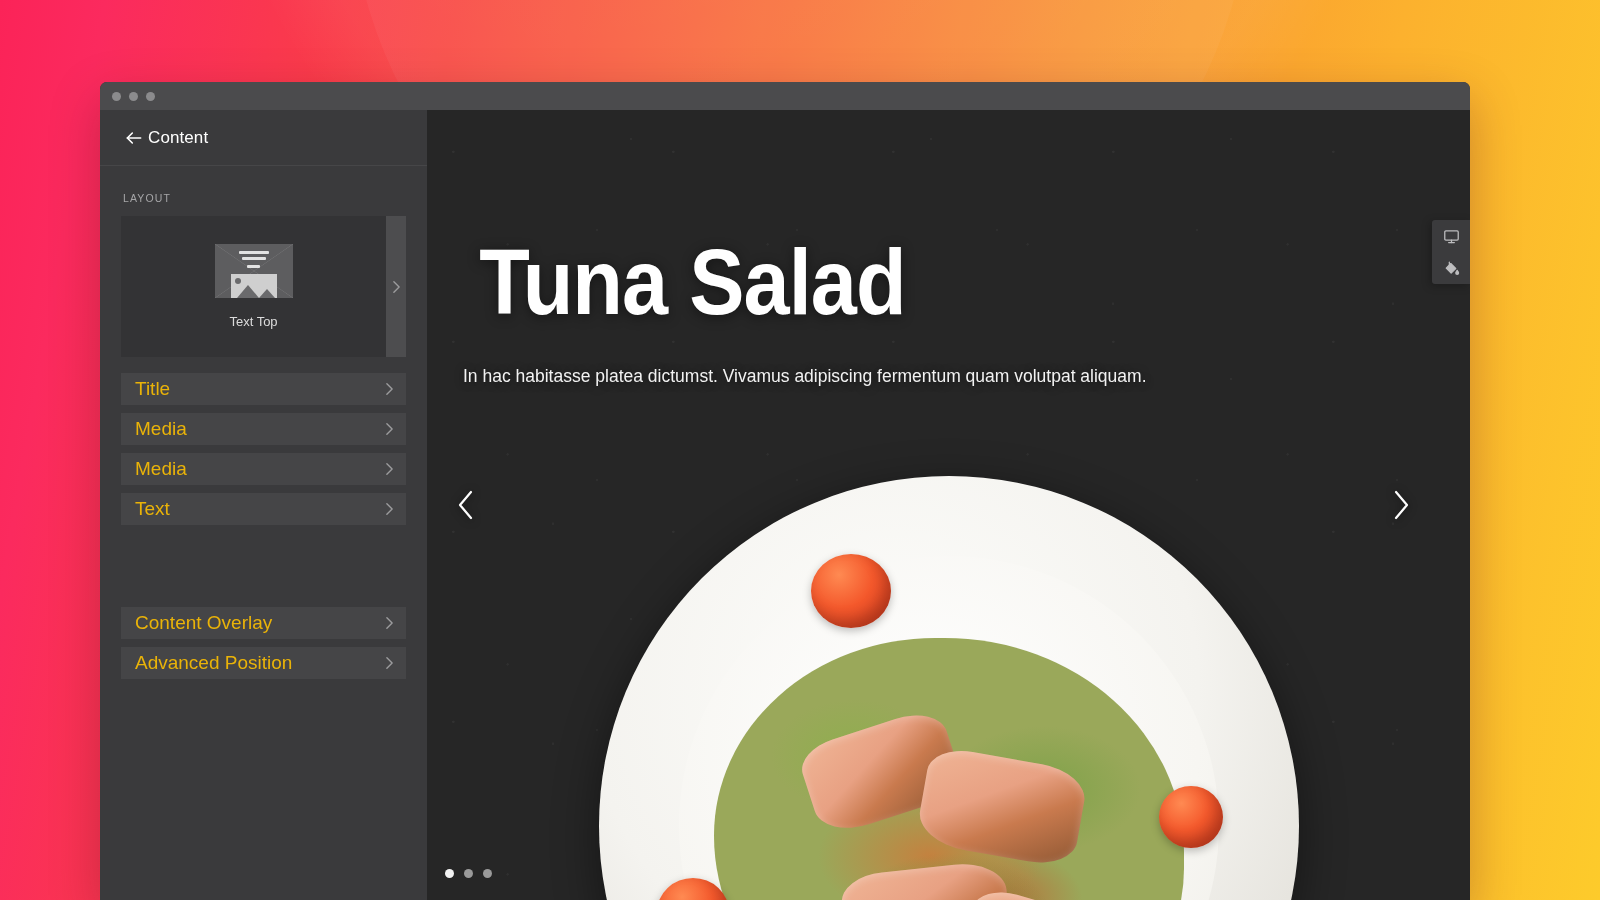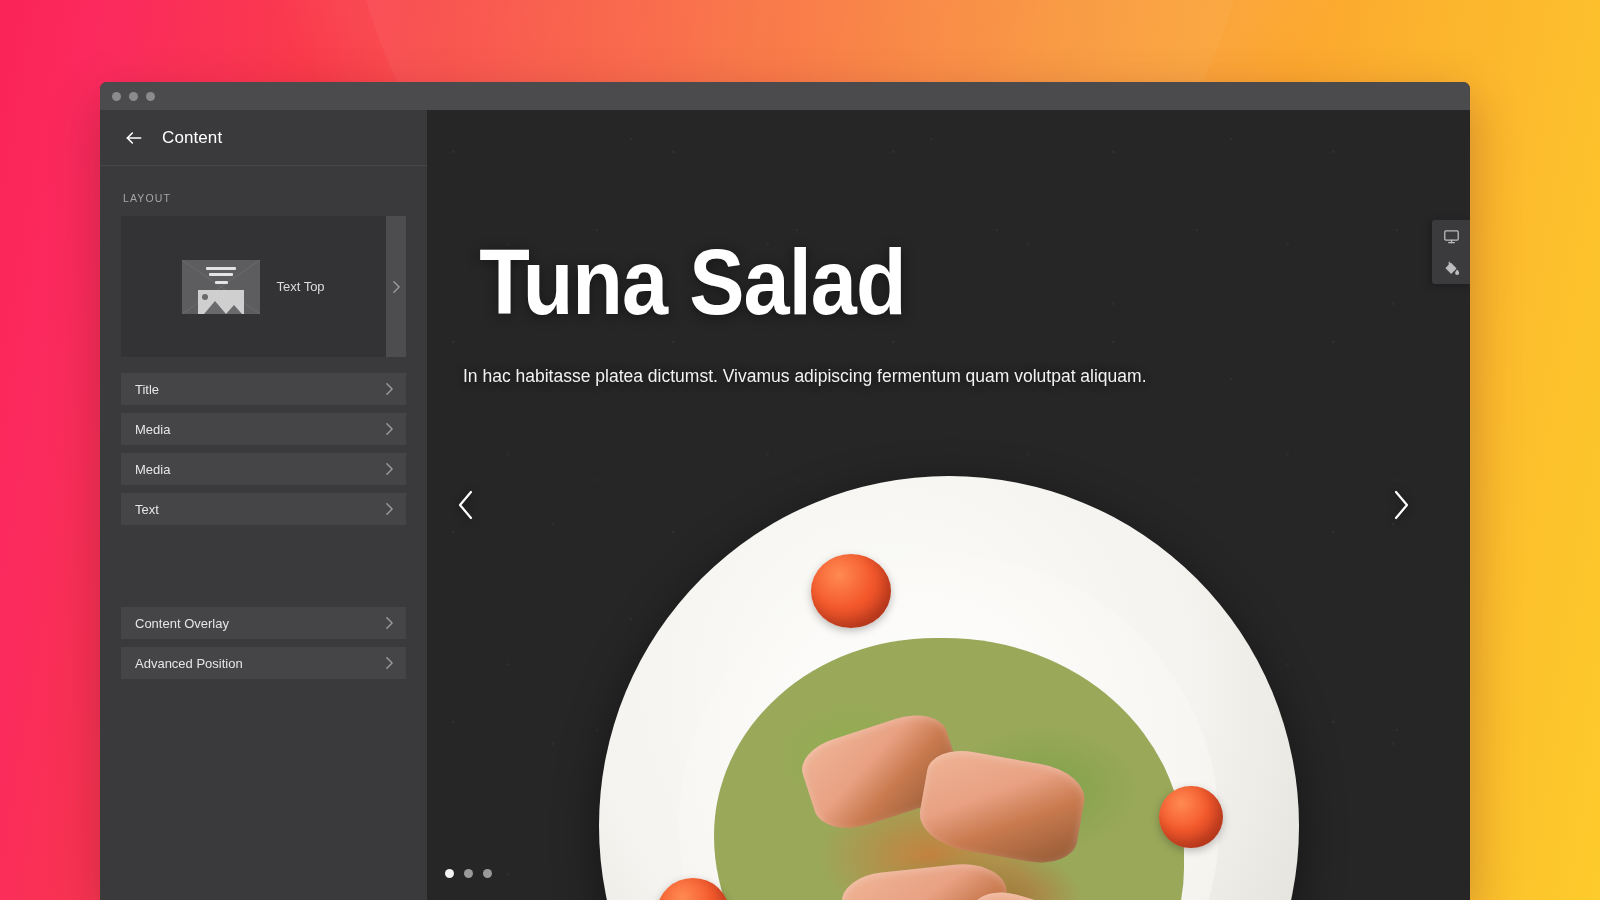--- a/index.html
+++ b/index.html
@@ -48,40 +48,40 @@
 
   
   .sidebar {
     width:327px; flex:0 0 327px;
     background:#3a3a3c;
     display:flex; flex-direction:column;
     position:relative; z-index:3;
   }
   .sb-header {
     height:56px; flex:0 0 56px;
-    display:flex; align-items:center; gap:18px;
+    display:flex; align-items:center; gap:4px;
     padding:0 24px;
     border-bottom:1px solid #464648;
     background:#3a3a3c;
   }
   .back-arrow { width:20px; height:20px; color:#fff; display:block; cursor:pointer; }
   .sb-title { color:#ffffff; font-size:17px; letter-spacing:.1px; }
 
   .sb-scroll { flex:1; overflow:hidden; padding:0 21px; background:#3a3a3c; }
 
   .section-label {
     color:#a6a6a8; font-size:10.5px; letter-spacing:1.15px;
     margin:26px 0 12px 2px;
   }
 
   
   .layout-picker { display:flex; height:141px; margin-bottom:16px; }
   .layout-card {
     flex:1; background:#333335;
-    display:flex; flex-direction:row; align-items:center; justify-content:center;
+    display:flex; flex-direction:column; align-items:center; justify-content:center;
     gap:16px; cursor:pointer;
   }
   .thumb {
     width:78px; height:54px; background:#5d5d5f;
     position:relative; overflow:hidden;
   }
   .thumb:before, .thumb:after {
     content:""; position:absolute; left:0; top:0; width:100%; height:100%;
     background:
       linear-gradient(to bottom right, transparent calc(50% - .6px), rgba(255,255,255,.10) 50%, transparent calc(50% + .6px)),
@@ -113,21 +113,21 @@
     display:flex; align-items:center; justify-content:center; cursor:pointer;
   }
 
   
   .rows { margin-top:11px; }
   .row {
     height:32px; background:#454547;
     display:flex; align-items:center; justify-content:space-between;
     padding:0 12px 0 14px; margin-bottom:8px; cursor:pointer;
   }
-  .row-label { color:#e5e5e5; font-size:13px; }
+  .row-label { color:#eab308; font-size:19px; }
   .chev { color:#9c9c9e; width:9px; height:14px; display:block; }
   .rows.group2 { margin-top:82px; }
 
   
   .canvas { flex:1; position:relative; overflow:hidden; background:#2b2b2b; }
   .photo { position:absolute; inset:0; background:#262626; overflow:hidden; }
   .speckle {
     position:absolute; inset:0;
     background-image:
       radial-gradient(circle at 12% 22%, rgba(255,255,255,.05) 0 1px, transparent 1.4px),

